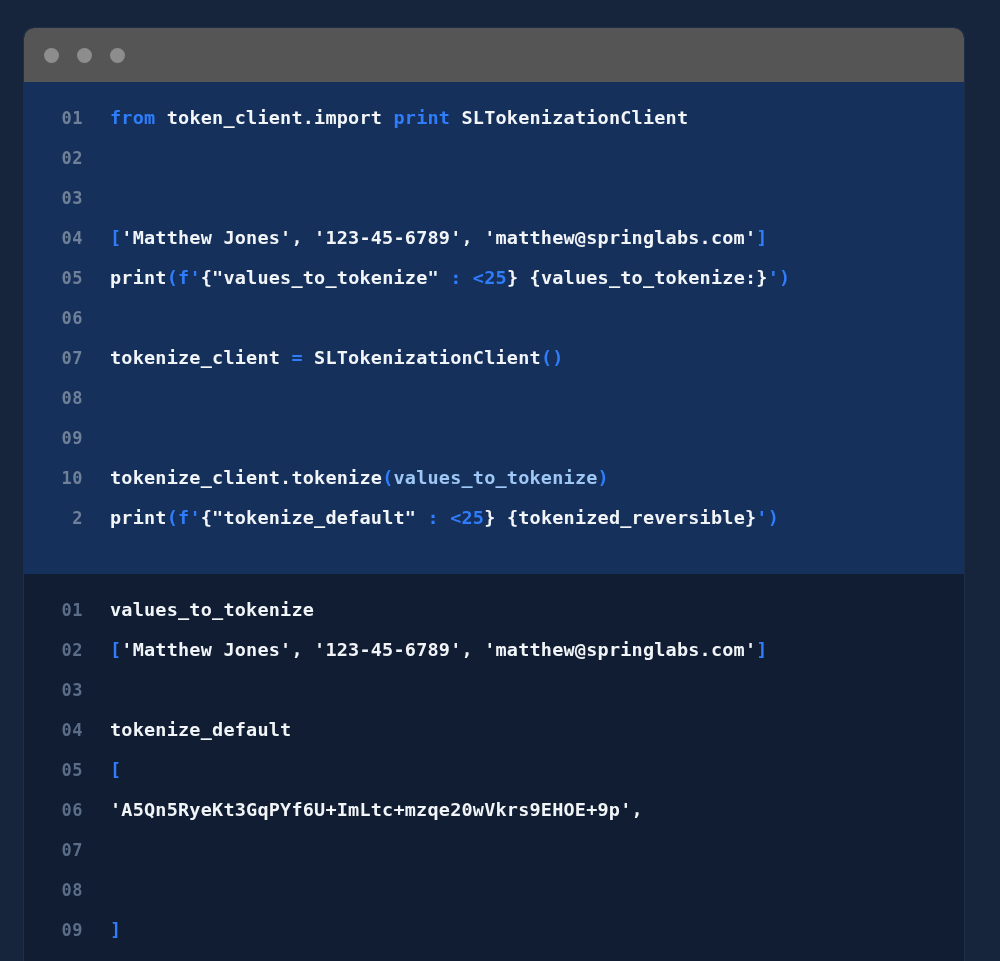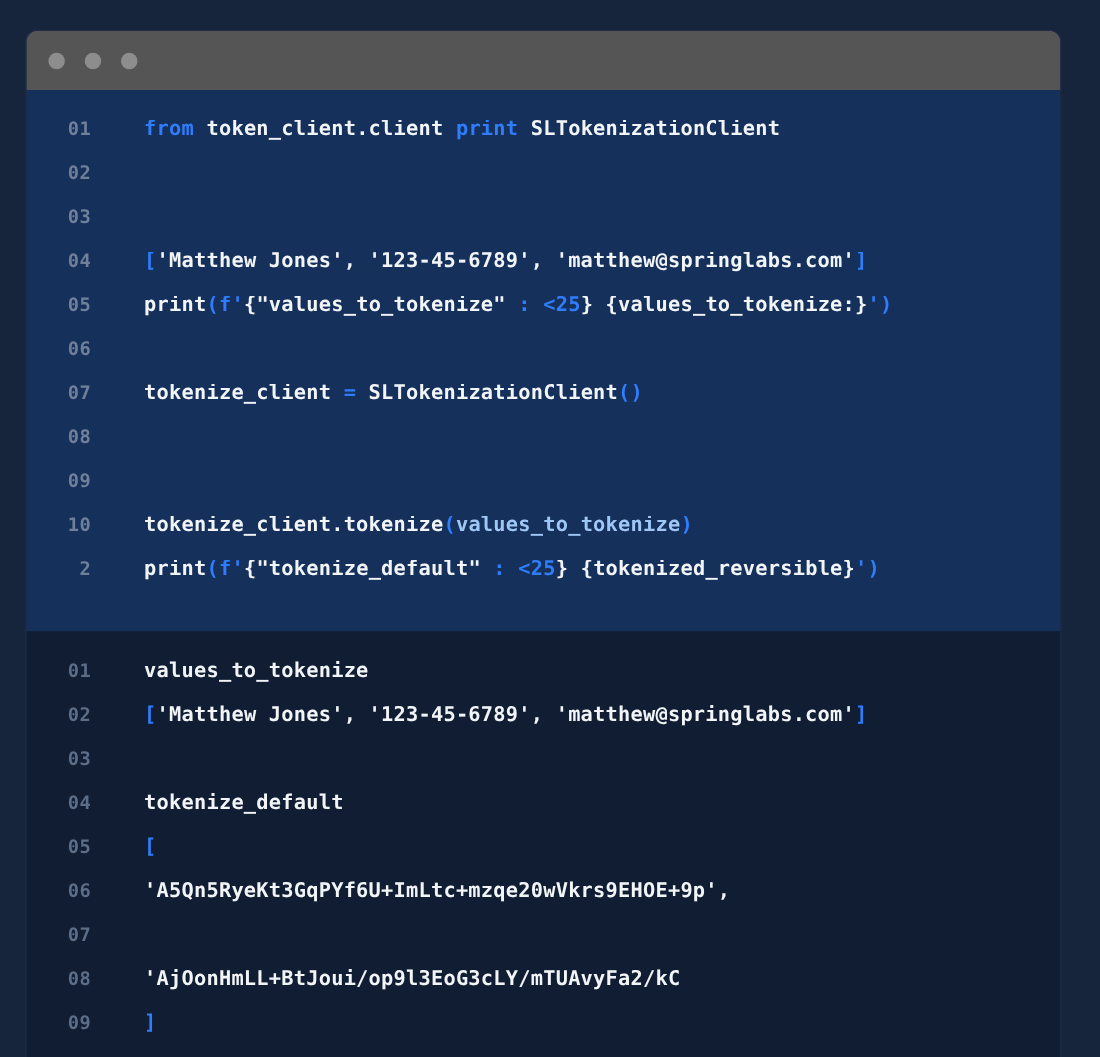--- a/index.html
+++ b/index.html
@@ -49,21 +49,20 @@
     padding: 22px 0 18px 0;
   }
   #code-panel   { background: #16305c; padding-top: 26px; padding-bottom: 26px; }
   #output-panel { background: #101d33; padding-top: 26px; }
 
   .code-line {
     display: flex;
     align-items: baseline;
     height: 40px;
     white-space: pre;
-    gap: 21px;
   }
   .ln {
     flex: 0 0 auto;
     width: 86px;
     text-align: right;
     padding-right: 27px;
     color: #6f8099;
     font-size: 17px;
     font-weight: bold;
     letter-spacing: 0.5px;
@@ -92,38 +91,38 @@
 
 <div id="window">
 
   <div id="titlebar">
     <span class="dot"></span>
     <span class="dot"></span>
     <span class="dot"></span>
   </div>
 
   <div id="code-panel" class="panel">
-      <div class="code-line"><span class="ln">01</span><span class="src"><span class="kw">from </span><span class="plain">token_client.client </span><span class="kw">print </span><span class="plain">SLTokenizationClient</span></span></div>
+      <div class="code-line"><span class="ln">01</span><span class="src"><span class="kw">from </span><span class="plain">token_client.import </span><span class="kw">print </span><span class="plain">SLTokenizationClient</span></span></div>
       <div class="code-line"><span class="ln">02</span><span class="src"></span></div>
       <div class="code-line"><span class="ln">03</span></div>
       <div class="code-line"><span class="ln">04</span><span class="src"><span class="punc">[</span><span class="plain">'Matthew Jones', '123-45-6789', 'matthew@springlabs.com'</span><span class="punc">]</span></span></div>
       <div class="code-line"><span class="ln">05</span><span class="src"><span class="plain">print</span><span class="punc">(</span><span class="punc">f'</span><span class="plain">{"values_to_tokenize" </span><span class="punc">: &lt;25</span><span class="plain">} {values_to_tokenize:}</span><span class="punc">'</span><span class="punc">)</span></span></div>
       <div class="code-line"><span class="ln">06</span><span class="src"></span></div>
       <div class="code-line"><span class="ln">07</span><span class="src"><span class="plain">tokenize_client </span><span class="punc">=</span><span class="plain"> SLTokenizationClient</span><span class="punc">()</span></span></div>
       <div class="code-line"><span class="ln">08</span><span class="src"></span></div>
       <div class="code-line"><span class="ln">09</span></div>
       <div class="code-line"><span class="ln">10</span><span class="src"><span class="plain">tokenize_client.tokenize</span><span class="punc">(</span><span class="str">values_to_tokenize</span><span class="punc">)</span></span></div>
       <div class="code-line"><span class="ln">2</span><span class="src"><span class="plain">print</span><span class="punc">(</span><span class="punc">f'</span><span class="plain">{"tokenize_default" </span><span class="punc">: &lt;25</span><span class="plain">} {tokenized_reversible}</span><span class="punc">'</span><span class="punc">)</span></span></div>
     </div>
 
   <div id="output-panel" class="panel">
       <div class="code-line"><span class="ln">01</span><span class="src"><span class="plain">values_to_tokenize</span></span></div>
       <div class="code-line"><span class="ln">02</span><span class="src"><span class="punc">[</span><span class="plain">'Matthew Jones', '123-45-6789', 'matthew@springlabs.com'</span><span class="punc">]</span></span></div>
       <div class="code-line"><span class="ln">03</span><span class="src"></span></div>
       <div class="code-line"><span class="ln">04</span><span class="src"><span class="plain">tokenize_default</span></span></div>
       <div class="code-line"><span class="ln">05</span><span class="src"><span class="punc">[</span></span></div>
       <div class="code-line"><span class="ln">06</span><span class="src"><span class="plain">'A5Qn5RyeKt3GqPYf6U+ImLtc+mzqe20wVkrs9EHOE+9p',</span></span></div>
       <div class="code-line"><span class="ln">07</span></div>
-      <div class="code-line"><span class="ln">08</span><span class="src"><span class="plain">'AjOonHmLL+BtJoui/op9l3EoG3cLY/mTUAvyFa2/kC</span></span></div>
+      <div class="code-line"><span class="ln">08</span></div>
       <div class="code-line"><span class="ln">09</span><span class="src"><span class="punc">]</span></span></div>
     </div>
 
 </div>
 
 </body></html>

